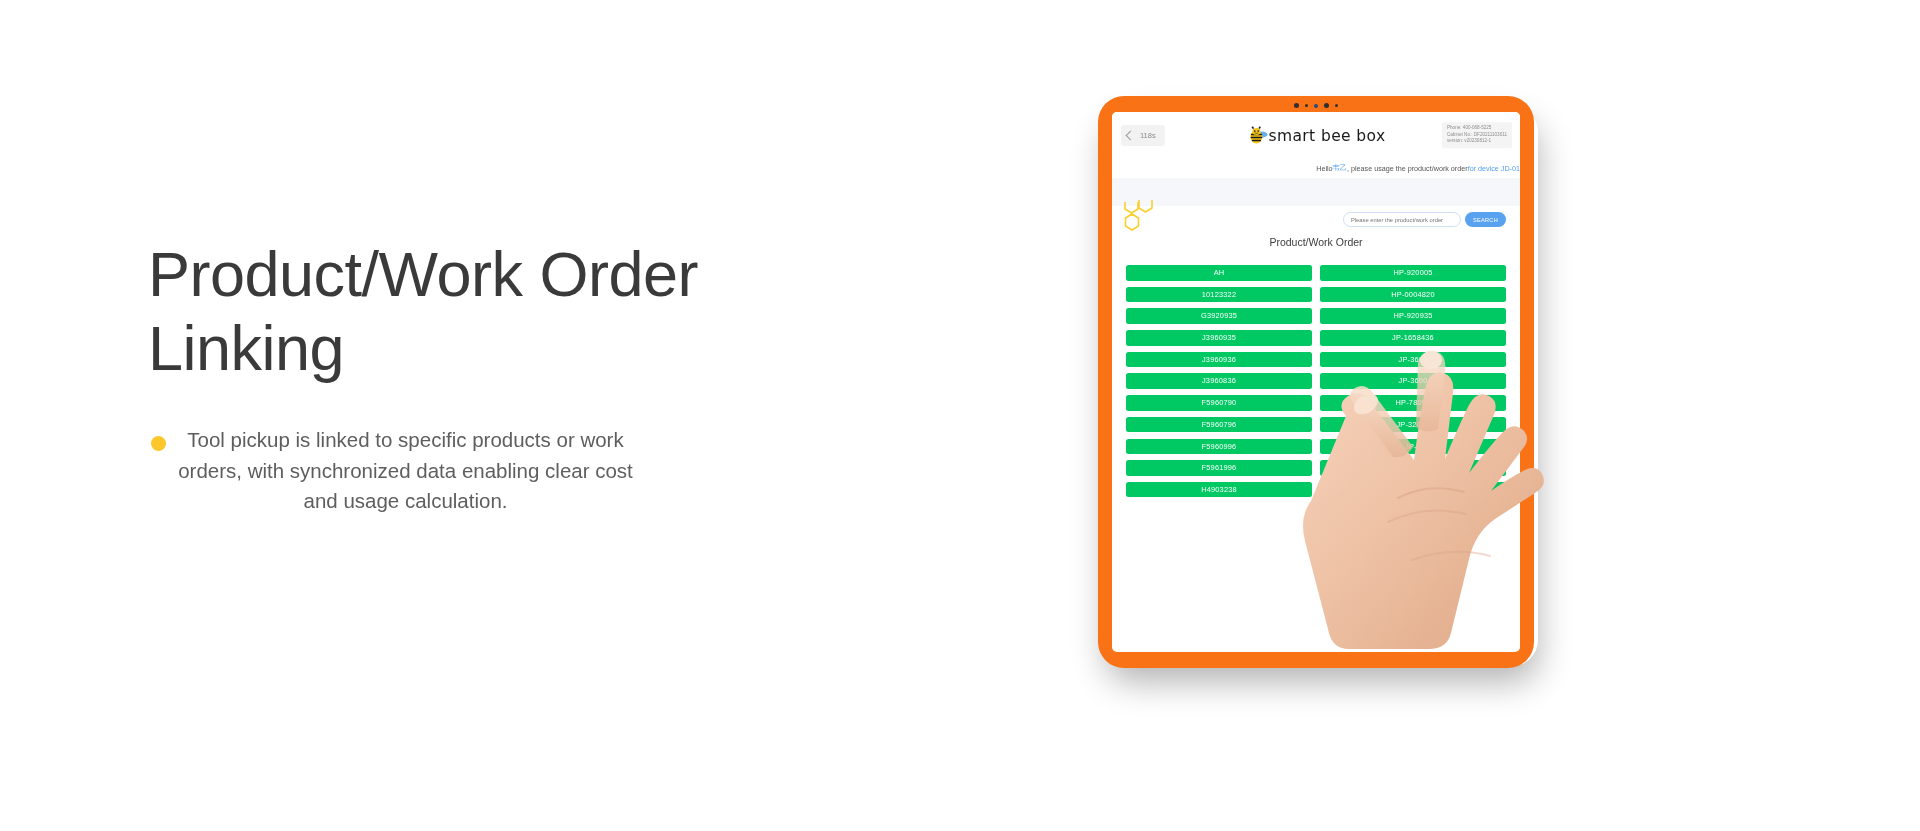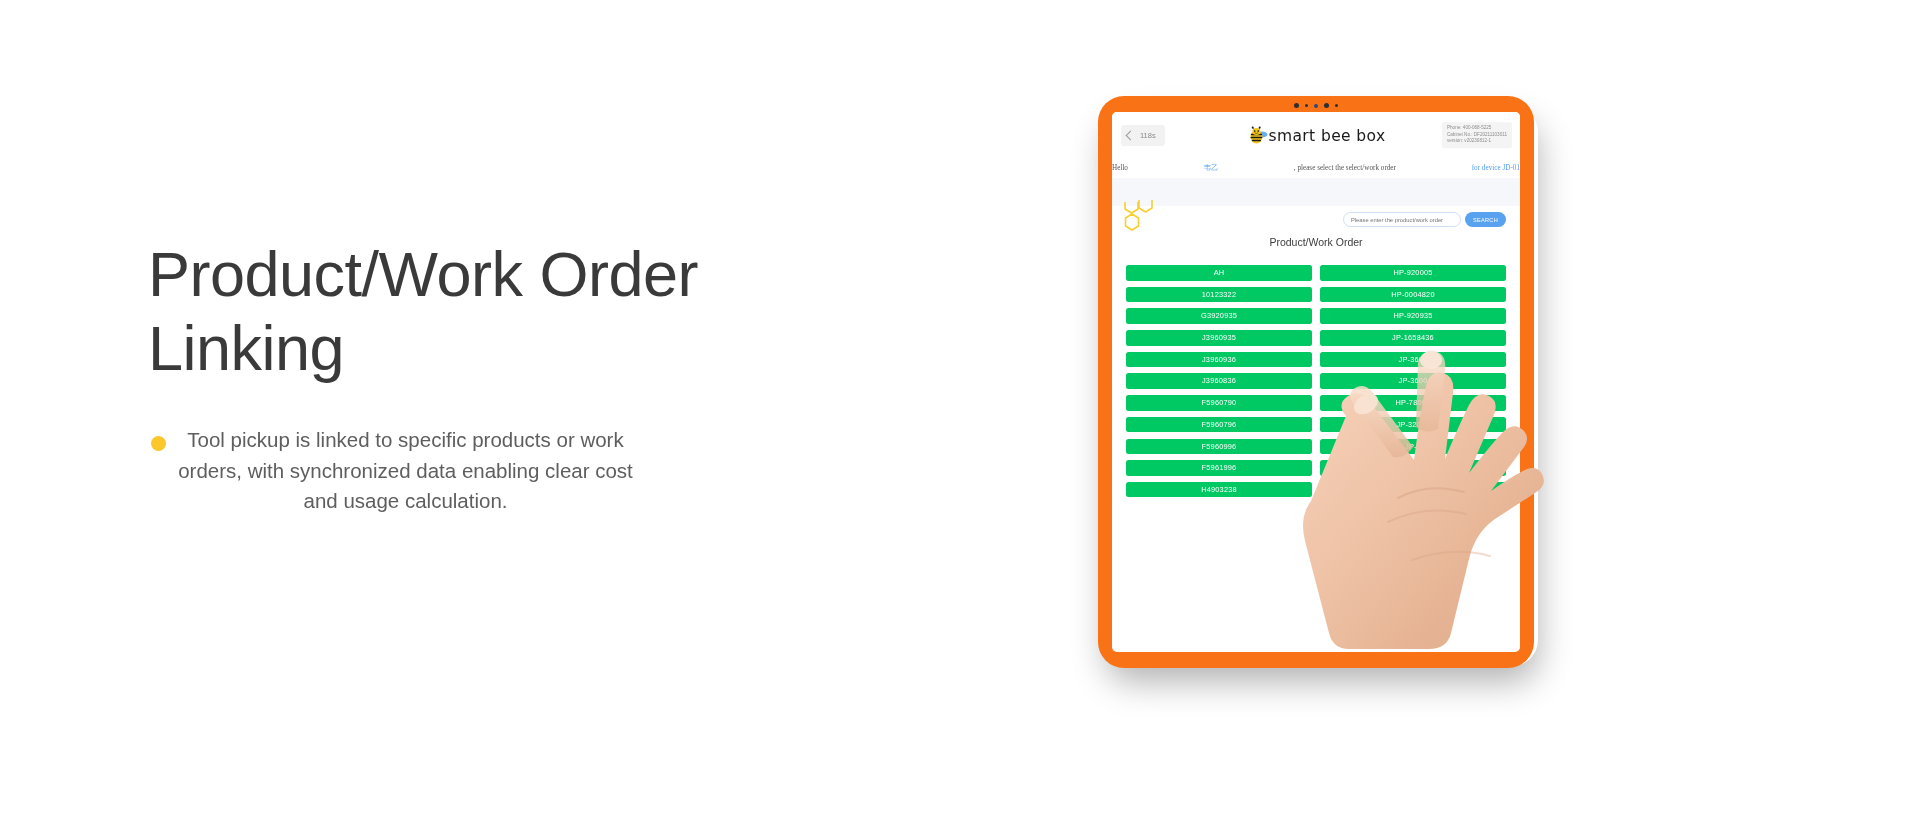--- a/index.html
+++ b/index.html
@@ -115,25 +115,24 @@
     transform: translateY(-50%);
     background: #f4f4f4;
     padding: 3px 5px;
     border-radius: 2px;
     line-height: 1.42;
   }
   .meta-line { font-size: 4.6px; color: #8d8d8d; white-space: nowrap; }
 
   .greeting-bar {
     height: 20px;
-    display: flex; align-items: center; justify-content: space-between;
+    display: flex; align-items: center; justify-content: flex-end;
     background: #ffffff;
     font-size: 7.2px;
     color: #555;
-    font-family: Liberation Serif, serif;
   }
   .greeting-bar .cjk { color: #4f9df5; }
   .greeting-bar .dev { color: #4f9df5; }
 
   .gap-strip { height: 28px; background: #f5f7fa; }
 
   
   .content-card {
     position: relative;
     margin: 0 6px;
@@ -261,21 +260,21 @@
           <div class="meta-block">
             <div class="meta-line">Phone: 400-068-5225</div>
             <div class="meta-line">Cabinet No.: DF20211103011</div>
             <div class="meta-line">version: v20230812-1</div>
           </div>
         </div>
 
         <div class="greeting-bar">
           <span>Hello </span>
             <span class="cjk">韦乙</span>
-            <span>, please select the select/work order </span>
+            <span>, please usage the product/work order </span>
             <span class="dev">for device JD-01</span>
         </div>
 
         <div class="gap-strip"></div>
 
         <div class="content-card">
 
           <svg class="comb" viewBox="0 0 40 46">
             <path d="M3 2 L3 9 L9.5 13 L16 9 L16 2" fill="none" stroke="#f7cf2e" stroke-width="1.6" stroke-linejoin="round"></path>
             <path d="M17 0 L17 8 L23.5 12 L30 8 L30 0" fill="none" stroke="#f7cf2e" stroke-width="1.6" stroke-linejoin="round"></path>

